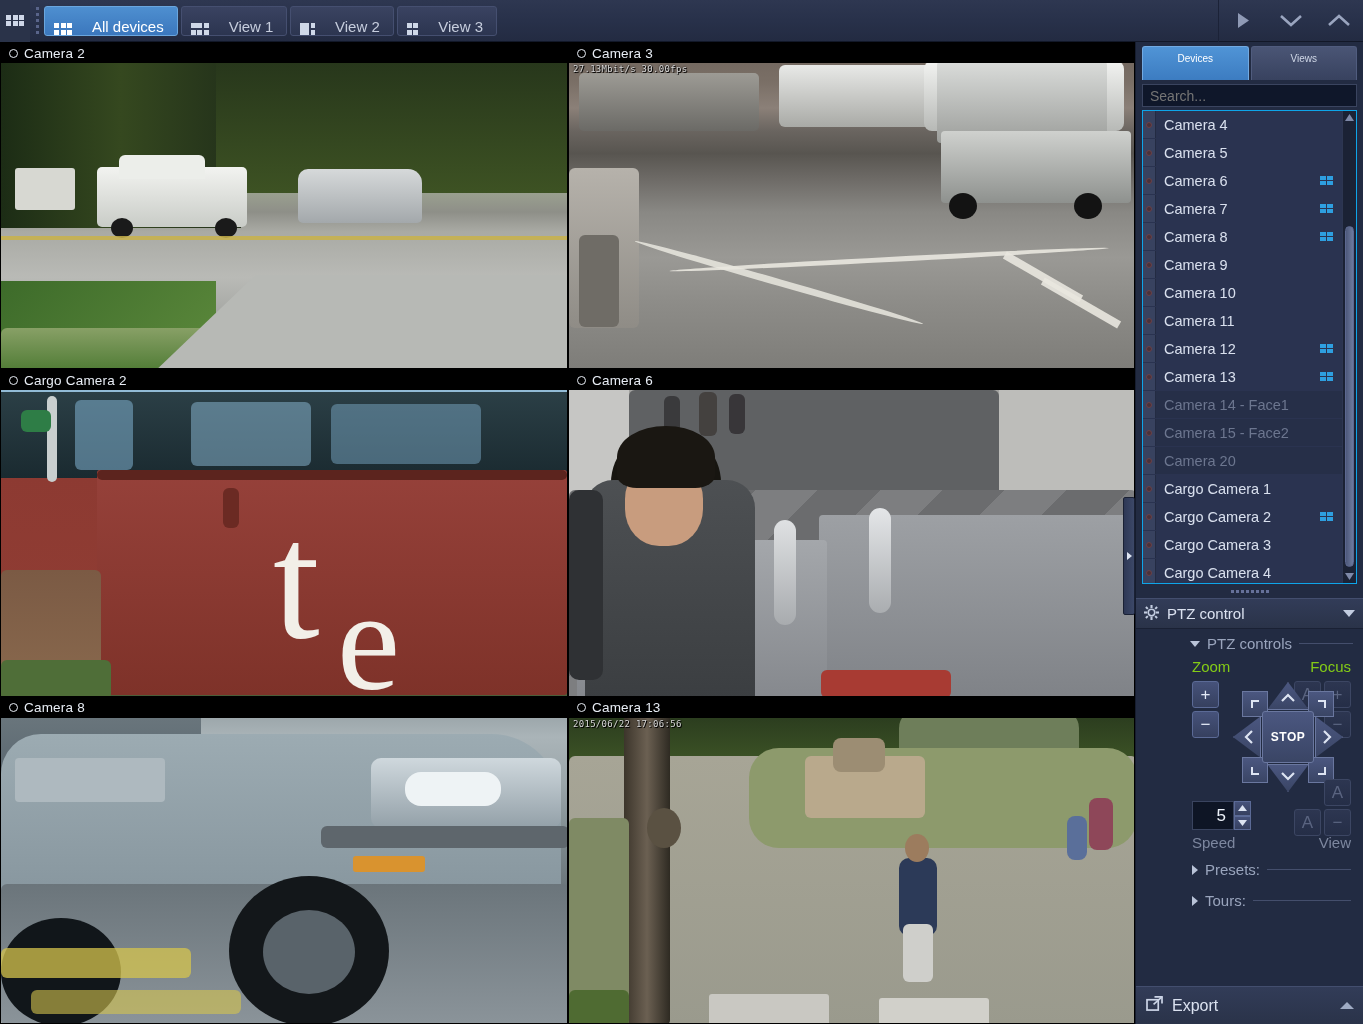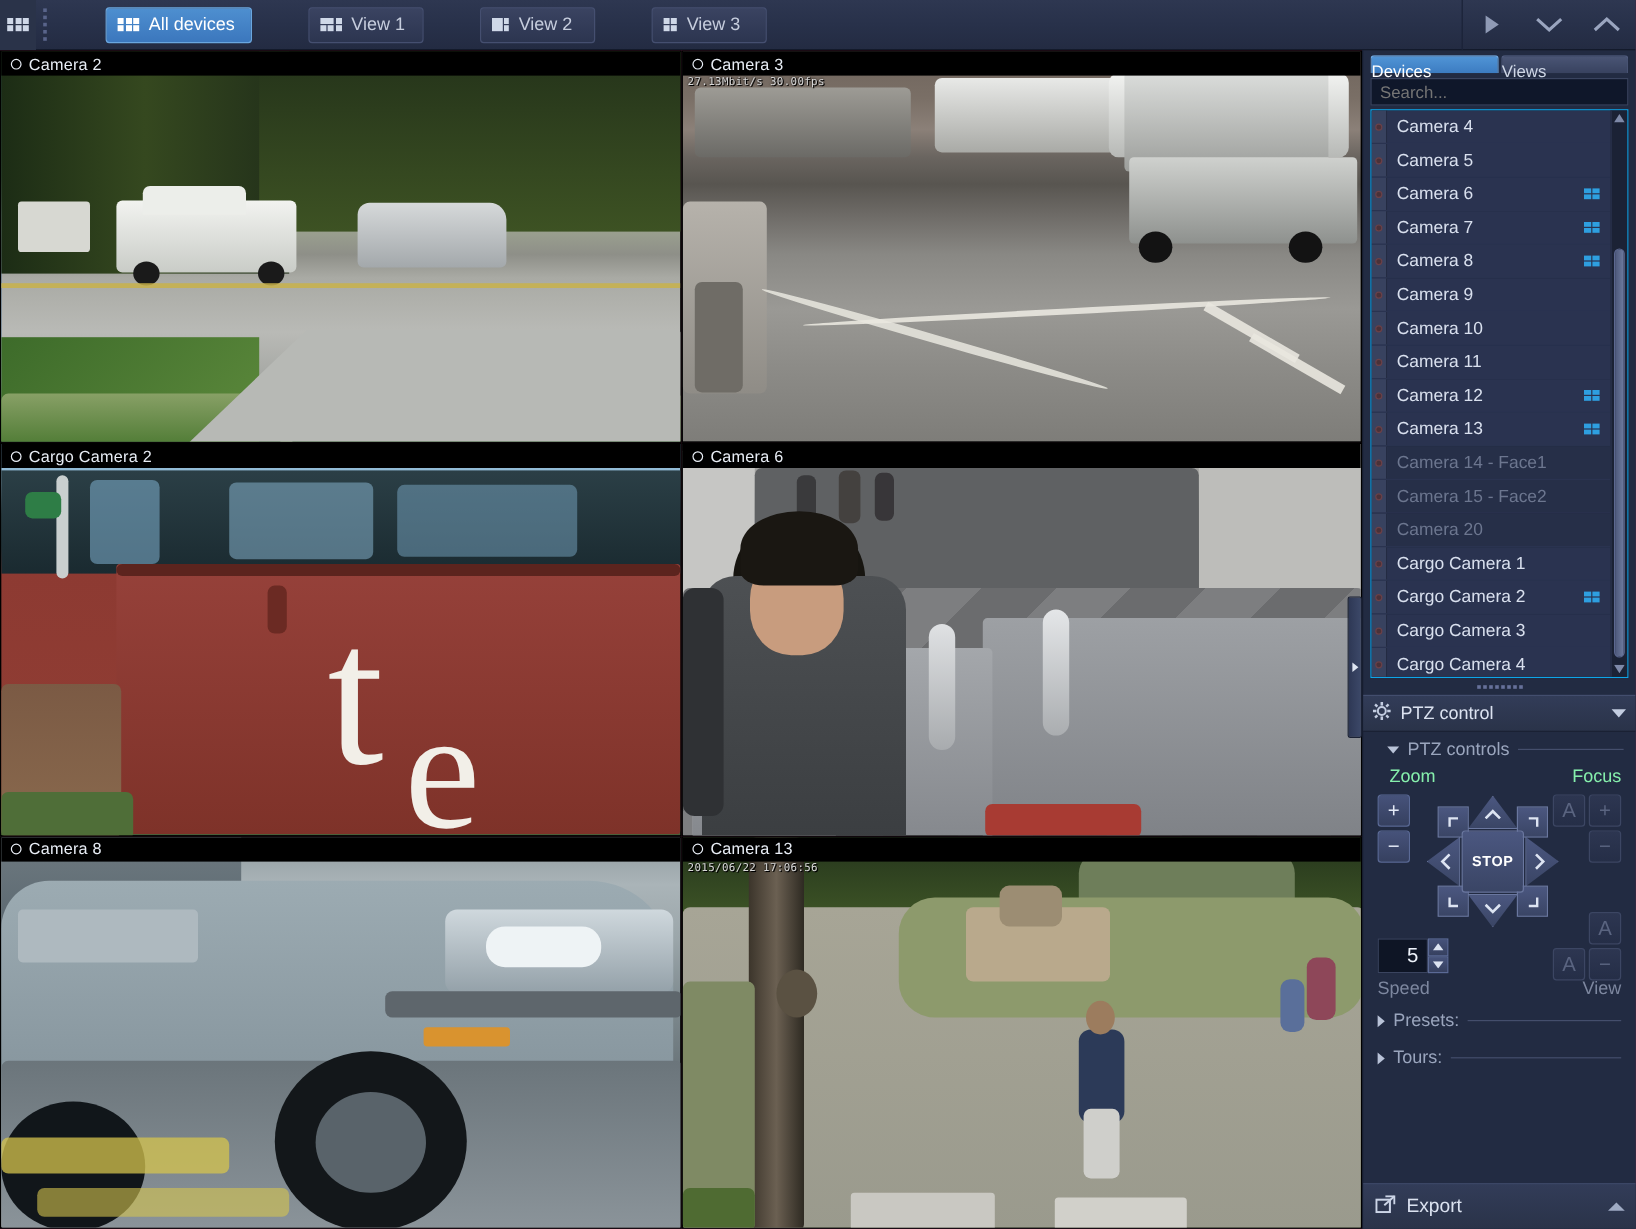--- a/index.html
+++ b/index.html
@@ -27,26 +27,26 @@
   .tb-sep-dots {
     width: 14px; height: 42px;
     display: flex; flex-direction: column; align-items: center; justify-content: center;
     gap: 3px;
   }
   .tb-sep-dots i { width: 3px; height: 3px; background: #5d6versus; }
   .tb-sep-dots i { background: #59648a; display:block; }
   .tabs { display: flex; align-items: center; gap: 3px; height: 42px; }
   .tab {
     height: 30px; min-width: 96px; padding: 0 13px 0 9px;
-    display: flex; align-items: center; gap: 8px;
+    display: flex; align-items: flex-end; gap: 20px;
     border: 1px solid #3c4car; border-radius: 3px;
     color: #c6cddd; font-size: 15px;
     background: linear-gradient(to bottom, #3a4361, #2c3550);
     border: 1px solid #454f70;
-    cursor: pointer; white-space: nowrap; margin-left: 44px;
+    cursor: pointer; white-space: nowrap;
   }
   .tab.active {
     background: linear-gradient(to bottom, #4e8fd0, #3b77bd);
     border: 1px solid #6aa6de;
     color: #ffffff;
   }
   .grid-ico { display: grid; gap: 1.5px; }
   .grid-ico i { display:block; background:#cfd8e8; }
   .gi-3x2 { grid-template-columns: repeat(3, 5px); grid-template-rows: repeat(2, 5px); }
   .gi-3x2 i { width:5px; height:5px; }
@@ -134,22 +134,22 @@
 
   
   .sidebar {
     position: absolute; right: 0; top: 42px; width: 228px; height: 982px;
     background: #222b42;
     border-left: 1px solid #161d2f;
     display: flex; flex-direction: column;
   }
   .sb-tabs { display: flex; padding: 4px 6px 3px 6px; gap: 2px; }
   .sb-tab {
-    flex: 1; height: 15px; line-height: 24px; text-align: left;
-    font-size: 14px; color: #cfd7e6; cursor: pointer;
+    flex: 1; height: 34px; line-height: 24px; text-align: center;
+    font-size: 10px; color: #cfd7e6; cursor: pointer;
     border-radius: 3px 3px 0 0;
     background: linear-gradient(to bottom,#4a5575,#38425f);
     border: 1px solid #505c7e; border-bottom: none;
   }
   .sb-tab.active {
     background: linear-gradient(to bottom,#5094d6,#3c7cc1);
     border-color: #72aae2; color:#fff;
   }
   .search-wrap { padding: 1px 6px 3px 6px; }
   .search-input {
@@ -208,30 +208,30 @@
     height: 14px; display: flex; align-items: center; justify-content: center; gap: 2px;
   }
   .panel-grip i { width:3px; height:3px; background:#66719a; display:block; }
 
   .ptz-header {
     height: 31px; display: flex; align-items: center; gap: 8px; padding: 0 8px;
     background: linear-gradient(to bottom,#323c58,#2a3349);
     border-top: 1px solid #434e6e; border-bottom: 1px solid #1a2134;
     color: #dbe2f0; font-size: 15px; cursor: pointer;
   }
-  .ptz-body { position: relative; flex: 1; padding: 6px 10px 0 20px; }
+  .ptz-body { position: relative; flex: 1; padding: 6px 10px 0 10px; margin-left: 44px; }
   .sec-row { display: flex; align-items: center; gap: 7px; }
   .tri { width: 0; height: 0; cursor: pointer; }
   .tri.down { border-left: 5px solid transparent; border-right: 5px solid transparent; border-top: 6px solid #b9c3d8; }
   .tri.right { border-top: 5px solid transparent; border-bottom: 5px solid transparent; border-left: 6px solid #b9c3d8; }
   .sec-label { color: #9aa5bd; font-size: 15px; }
   .sec-rule { flex: 1; height: 1px; background: #444e6c; }
 
   .zf-row { display: flex; justify-content: space-between; margin-top: 6px; padding: 0 2px; }
-  .zf-lbl { color: #86efac; font-size: 15px; }
+  .zf-lbl { color: #84cc16; font-size: 15px; }
   .sq-btn {
     width: 27px; height: 27px; border-radius: 3px;
     background: linear-gradient(to bottom,#46527a,#36405f);
     border: 1px solid #5b6a96; color: #e3e9f6;
     display: flex; align-items: center; justify-content: center;
     font-size: 17px; cursor: pointer;
   }
   .sq-btn.off {
     background: linear-gradient(to bottom,#2c3консоль,#252e47);
     background: linear-gradient(to bottom,#2d3651,#252e47);

